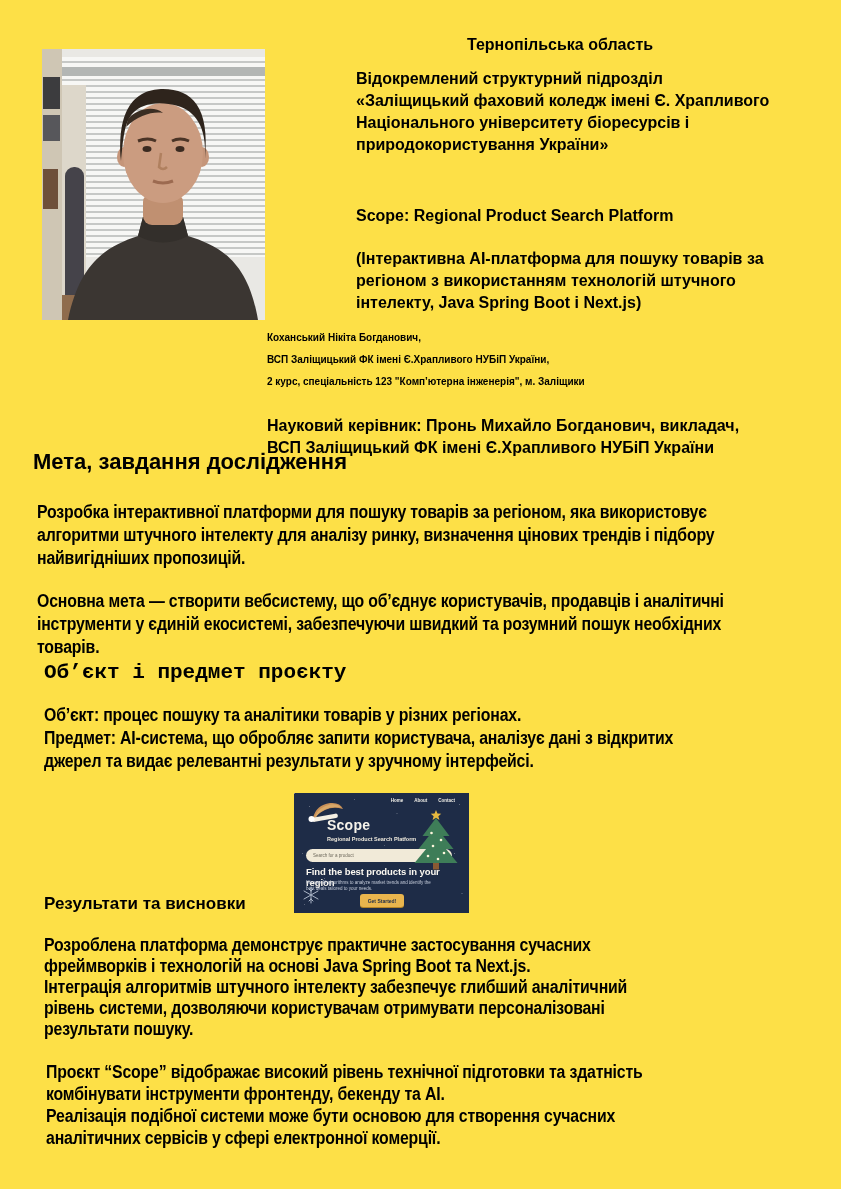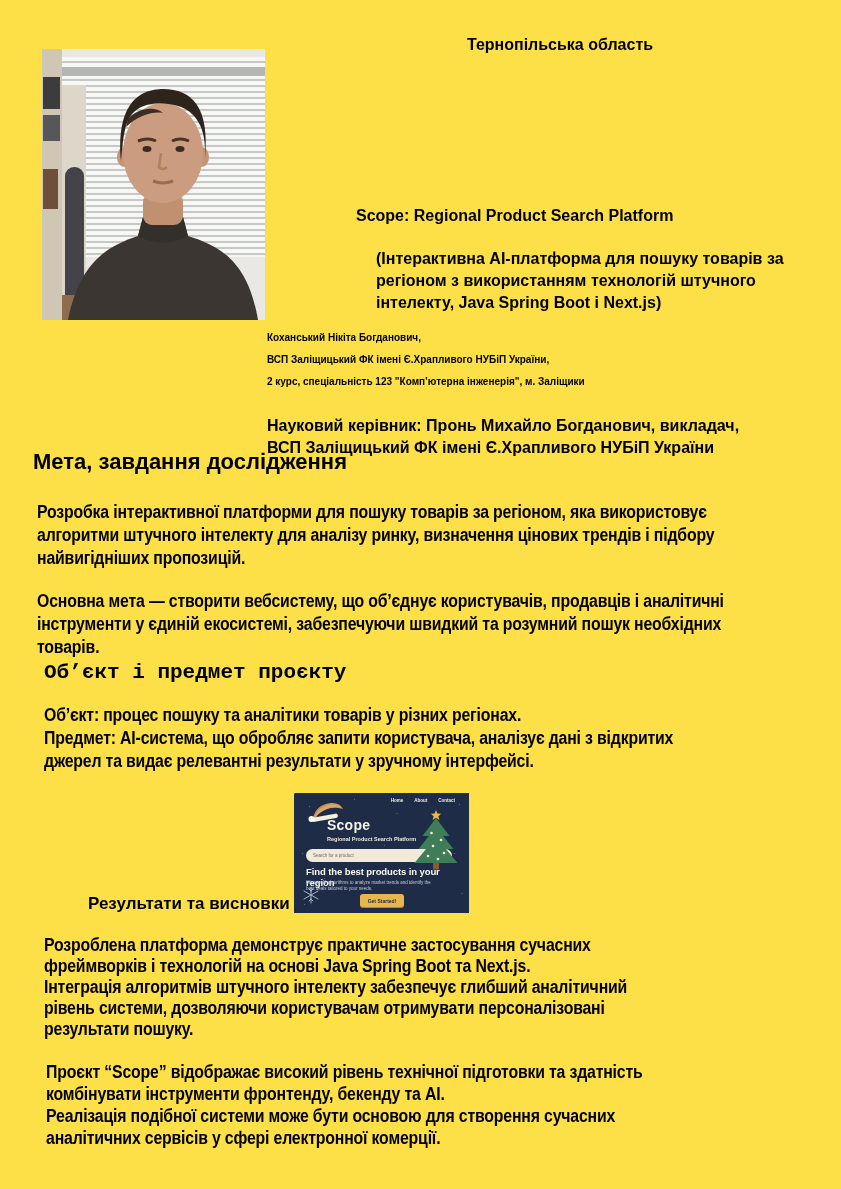--- a/index.html
+++ b/index.html
@@ -8,30 +8,30 @@
   .page { position:relative; width:841px; height:1189px; background:#fde047; overflow:hidden; }
 
   .abs { position:absolute; }
   .b { font-weight:700; color:#000; }
   .pre { white-space:pre-line; }
   .cond { transform:scaleX(0.88); transform-origin:0 0; width:900px; letter-spacing:-0.2px; }
 
   .hdr-title { left:300px; top:36px; width:520px; text-align:center; font-size:16px; }
   .college   { left:356px; top:68px;  font-size:16px; line-height:22px; }
   .proj-title{ left:356px; top:207px; font-size:16px; }
-  .proj-sub  { left:356px; top:248px; font-size:16px; line-height:22px;margin-left:20px; }
+  .proj-sub  { left:356px; top:248px; font-size:16px; line-height:22px; }
   .author    { left:267px; top:327px; font-size:10px; line-height:22px; }
   .advisor   { left:267px; top:415px; font-size:16px; line-height:22px; }
 
   .goal-h { left:33px; top:449px; font-size:22px; }
   .goal-p1{ left:37px; top:501px; font-size:18px; line-height:23px; }
   .goal-p2{ left:37px; top:590px; font-size:18px; line-height:23px; }
   .obj-h  { left:44px; top:661px; font-size:21px;font-family:Liberation Mono, monospace; }
   .obj-p  { left:44px; top:704px; font-size:18px; line-height:23px; }
-  .res-h  { left:44px; top:894px; font-size:17px;margin-left:44px; }
+  .res-h  { left:44px; top:894px; font-size:17px; }
   .res-p1 { left:44px; top:935px; font-size:18px; line-height:21px; }
   .res-p2 { left:46px; top:1061px; font-size:18px; line-height:22px; }
 
   
   .photo { left:42px; top:49px; width:223px; height:271px; background:#e9e8e4; overflow:hidden; }
   .ph-blinds { position:absolute; left:16px; top:8px; right:0; height:200px;
     background:repeating-linear-gradient(180deg,#f7f7f5 0 4px,#c6c8c6 4px 6px); }
   .ph-topbar { position:absolute; left:16px; top:18px; right:0; height:9px; background:#b3b6b4; }
   .ph-wall { position:absolute; left:0; top:0; width:20px; height:100%; background:#cfc6b4; }
   .ph-item1 { position:absolute; left:1px; top:28px; width:17px; height:32px; background:#3c3c3e; }
@@ -101,20 +101,24 @@
       <path d="M96,92 Q106,88 114,92" stroke="#4a3426" stroke-width="3" fill="none"></path>
       <path d="M130,92 Q138,88 147,92" stroke="#4a3426" stroke-width="3" fill="none"></path>
       <ellipse cx="105" cy="100" rx="4.5" ry="3" fill="#3a2a20"></ellipse>
       <ellipse cx="138" cy="100" rx="4.5" ry="3" fill="#3a2a20"></ellipse>
       <path d="M119,104 L117,118 Q121,122 125,118" stroke="#b0805f" stroke-width="2.5" fill="none"></path>
       <path d="M111,132 Q121,136 131,132" stroke="#9c6a50" stroke-width="3" fill="none"></path>
     </svg>
   </div>
 
   <div class="abs b hdr-title">Тернопільська область</div>
+  <div class="abs b pre college">Відокремлений структурний підрозділ
+«Заліщицький фаховий коледж імені Є. Храпливого
+Національного університету біоресурсів і
+природокористування України»</div>
   <div class="abs b proj-title">Scope: Regional Product Search Platform</div>
   <div class="abs b pre proj-sub">(Інтерактивна AI-платформа для пошуку товарів за
 регіоном з використанням технологій штучного
 інтелекту, Java Spring Boot і Next.js)</div>
   <div class="abs b pre author">Коханський Нікіта Богданович,
 ВСП Заліщицький ФК імені Є.Храпливого НУБіП України,
 2 курс, спеціальність 123 "Комп’ютерна інженерія", м. Заліщики</div>
   <div class="abs b pre advisor">Науковий керівник: Пронь Михайло Богданович, викладач,
 ВСП Заліщицький ФК імені Є.Храпливого НУБіП України</div>
 

